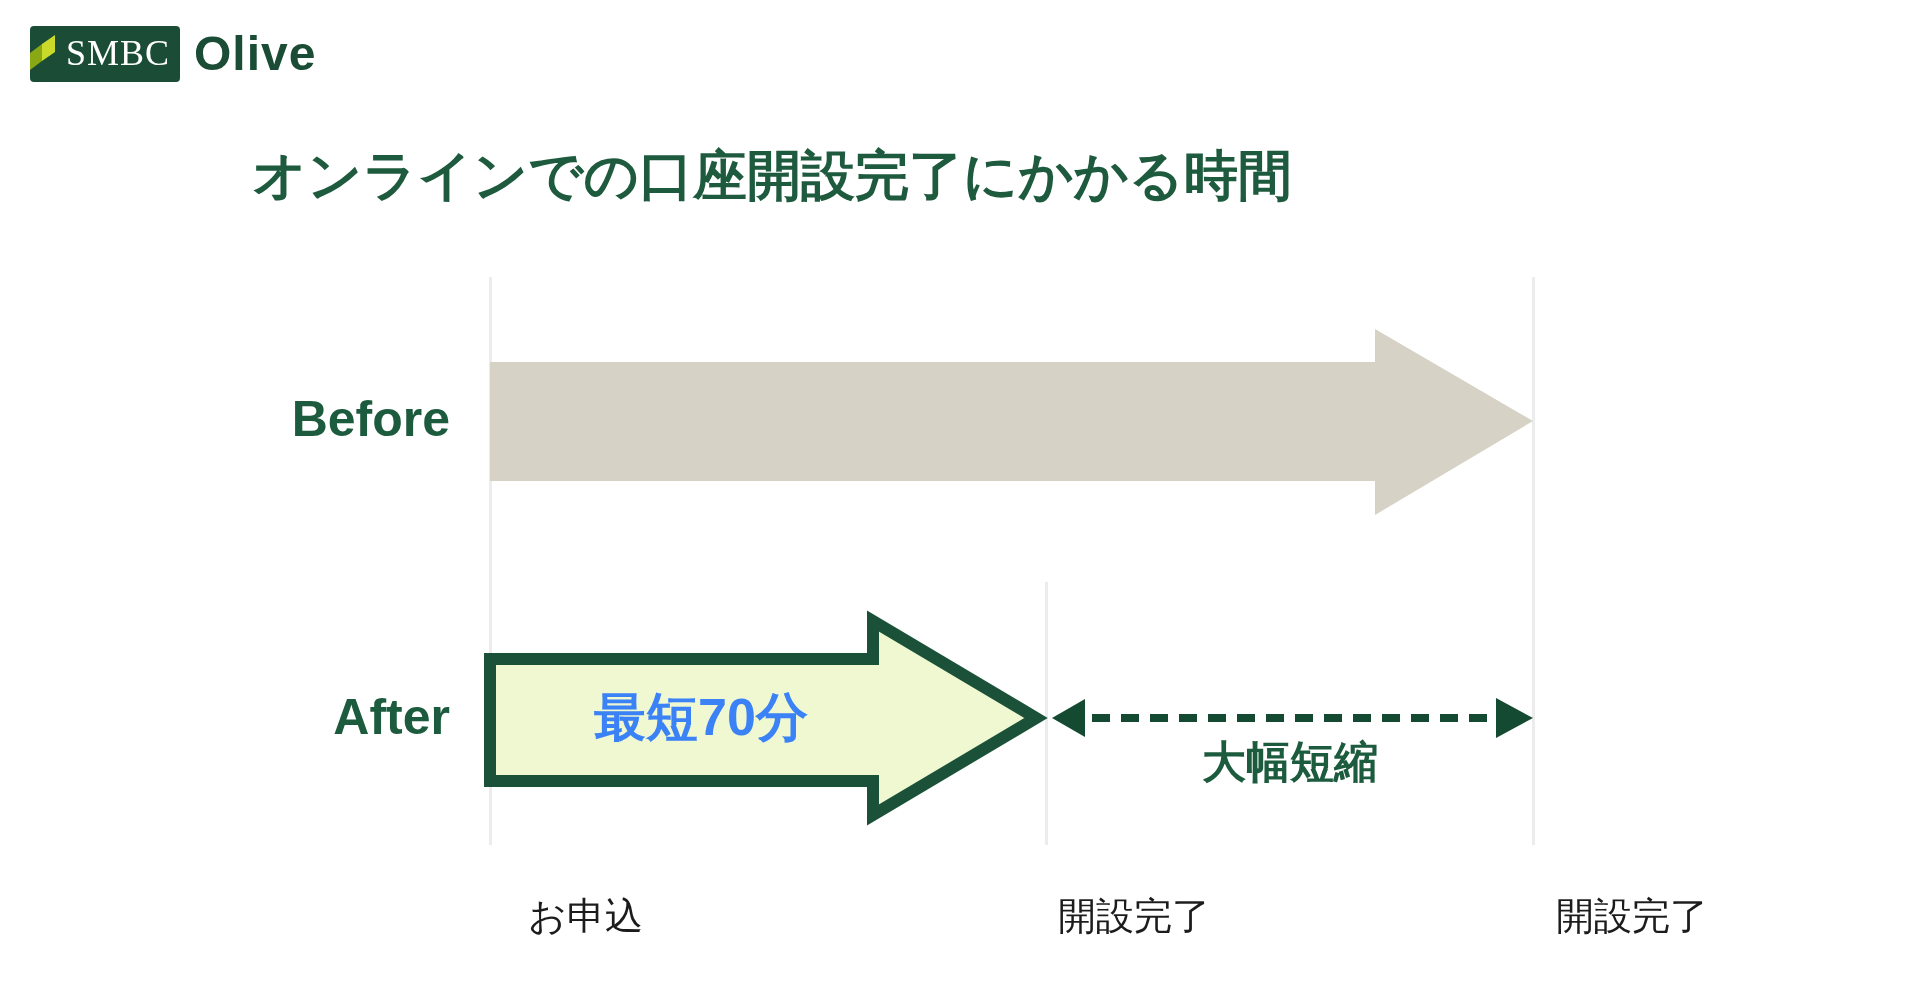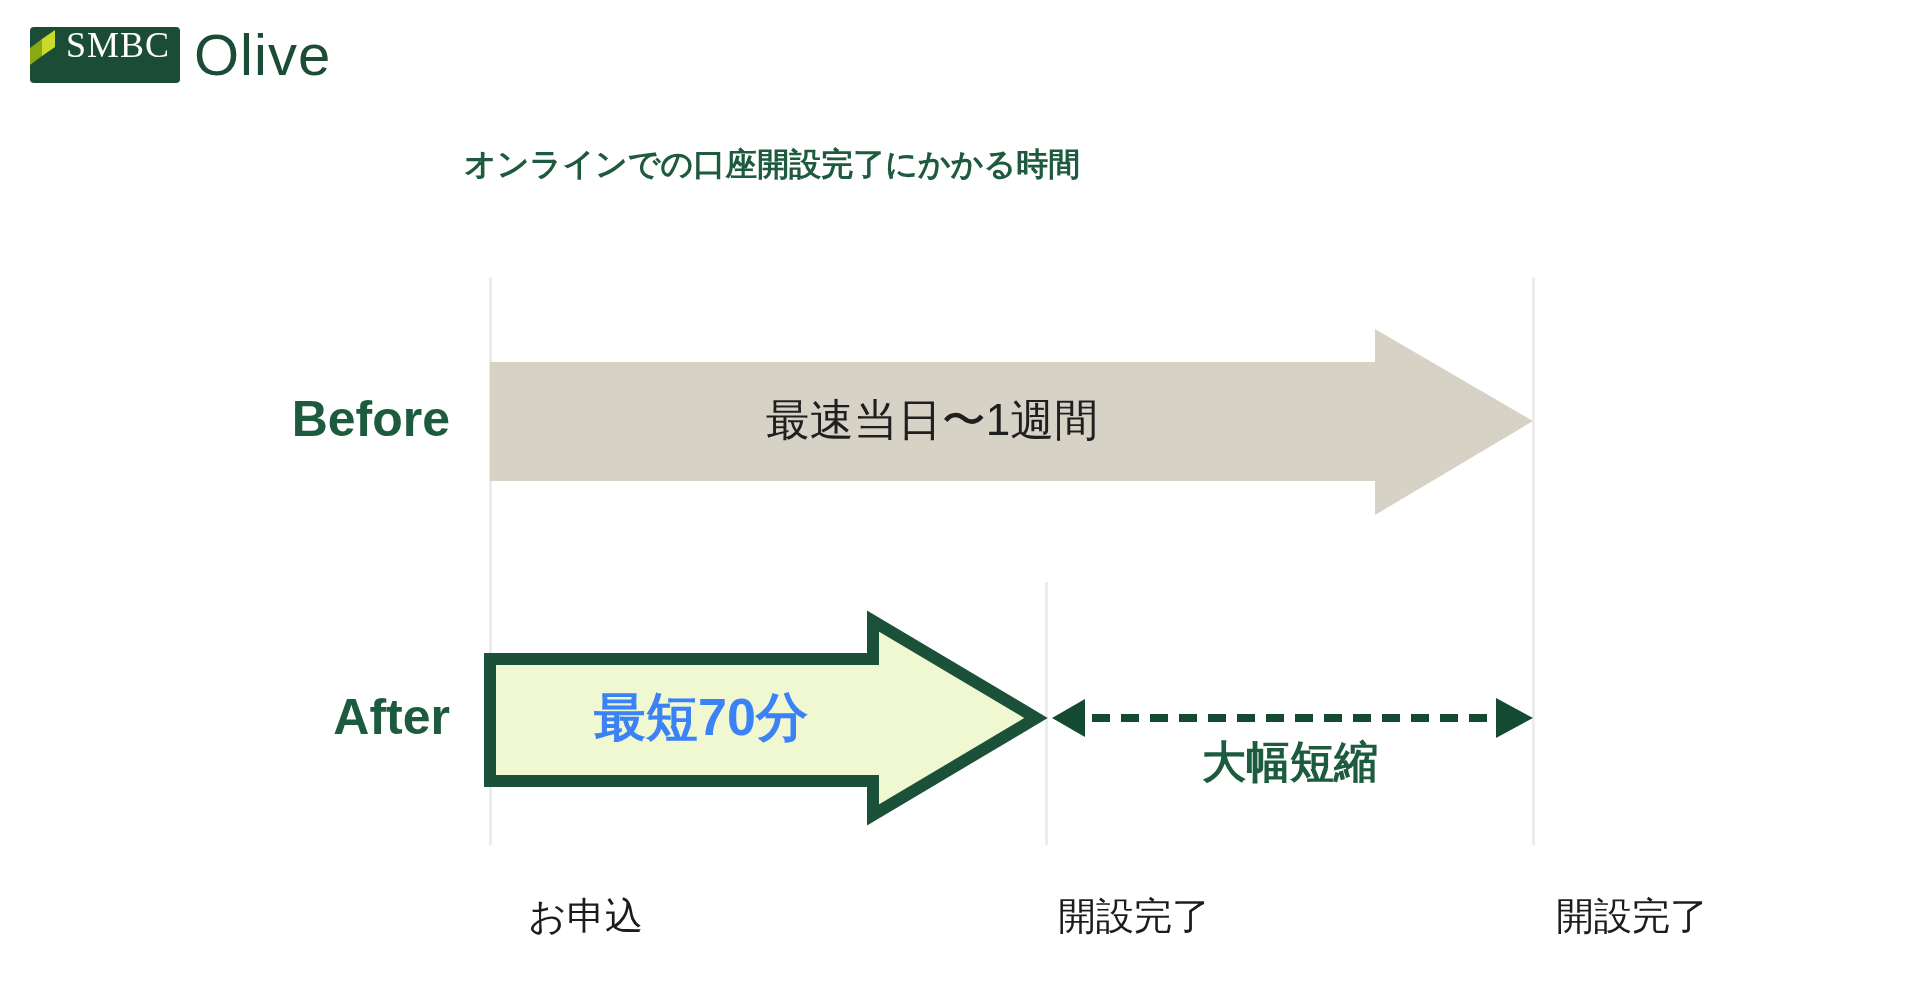--- a/index.html
+++ b/index.html
@@ -7,37 +7,37 @@
   body {
     font-family: "Liberation Sans", "DejaVu Sans", sans-serif;
     width: 1920px; height: 1005px; overflow: hidden; position: relative;
   }
   .canvas { position: absolute; left: 0; top: 0; width: 1920px; height: 1005px; background: #ffffff; }
 
   
   .logo { position: absolute; left: 30px; top: 26px; display: flex; align-items: center; }
   .smbc-badge {
     width: 150px; height: 56px; background: #1b4d36; border-radius: 4px;
-    display: flex; justify-content: flex-end;
+    display: flex; align-items: center; justify-content: flex-end;
     padding: 0 10px 0 6px; gap: 6px;
   }
   .rising-mark { width: 34px; height: 44px; flex: 0 0 auto; }
   .smbc-text {
     color: #ffffff; font-family: "Liberation Serif", "DejaVu Serif", serif;
     font-size: 36px; letter-spacing: 1px; line-height: 1; padding-bottom: 2px;
   }
   .olive-text {
-    margin-left: 14px; color: #1b4d36; font-size: 58px; font-weight: 400;
+    margin-left: 14px; color: #1b4d36; font-size: 48px; font-weight: 700;
     letter-spacing: 1px; line-height: 1;
   }
 
   
   .title {
     position: absolute; left: 0; top: 148px; width: 1544px; text-align: center;
-    font-size: 32px; font-weight: 800; color: #1e5a3e; line-height: 1;
+    font-size: 54px; font-weight: 800; color: #1e5a3e; line-height: 1;
   }
 
   
   .gridline { position: absolute; width: 3px; background: #ececec; }
   .gl-left  { left: 489px;  top: 277px; height: 568px; }
   .gl-mid   { left: 1045px; top: 582px; height: 263px; }
   .gl-right { left: 1532px; top: 277px; height: 568px; }
 
   .diagram-svg { position: absolute; left: 0; top: 0; width: 1920px; height: 1005px; }
 
@@ -98,21 +98,20 @@
     <polygon points="490,659 873,659 873,621 1036,718 873,815 873,781 490,781" fill="#f0f8d2" stroke="#1a5138" stroke-width="12" stroke-linejoin="miter"></polygon>
 
     <polygon points="1052,718 1085,699 1085,737" fill="#134a31"></polygon>
     <line x1="1092" y1="718" x2="1492" y2="718" stroke="#134a31" stroke-width="8" stroke-dasharray="18 11"></line>
     <polygon points="1533,718 1496,698 1496,738" fill="#134a31"></polygon>
   </svg>
 
   <div class="row-label before">Before</div>
   <div class="row-label after">After</div>
 
-  <div class="bar-text-before">最速当日〜1週間</div>
   <div class="bar-text-after">最短70分</div>
 
   <div class="annotation">大幅短縮</div>
 
   <div class="axis-label axis-start">お申込</div>
   <div class="axis-label axis-mid">開設完了</div>
   <div class="axis-label axis-end">開設完了</div>
 
 </div>
 

